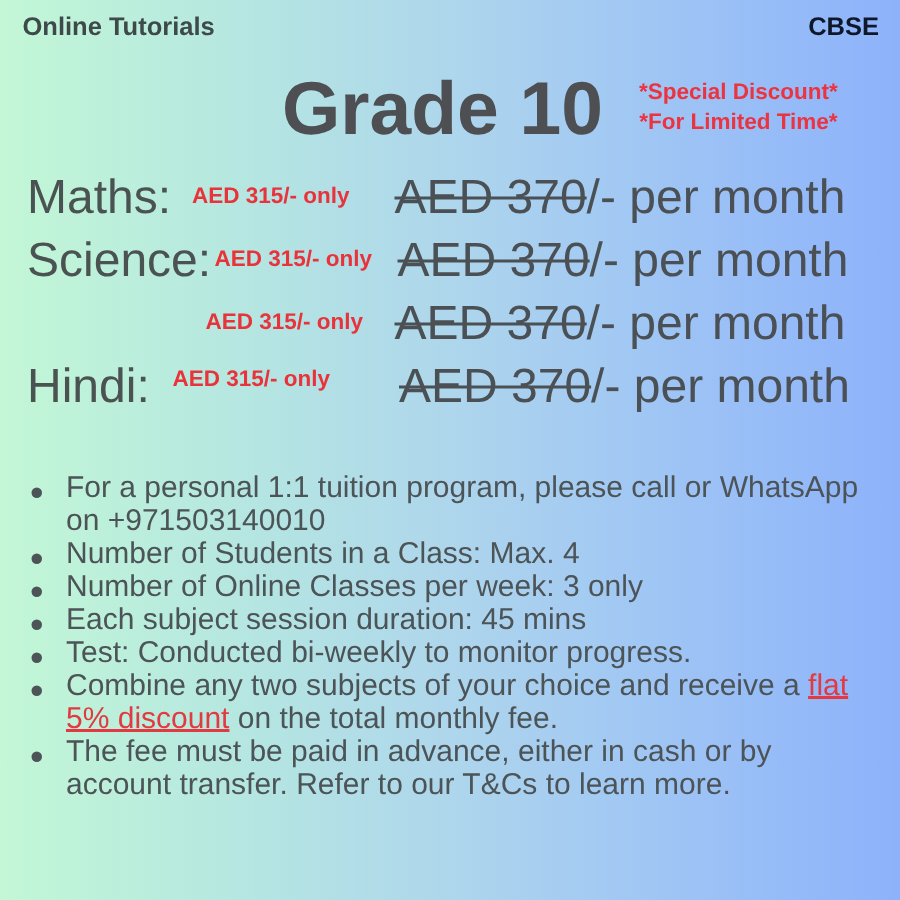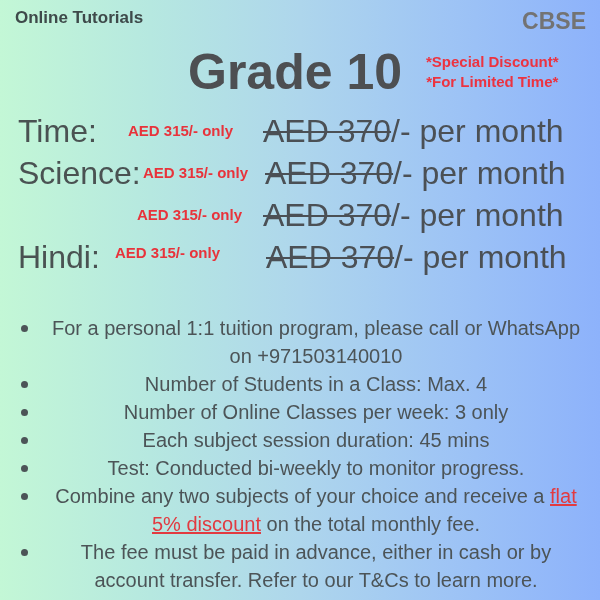--- a/index.html
+++ b/index.html
@@ -9,21 +9,21 @@
       background: linear-gradient(to right, #c3f7d6 0%, #b6e8e0 25%, #aed6ec 50%, #9ec4f5 75%, #8db2fb 100%);
       color: #4a5053;
       position: relative;
     }
     .brand {
       position: absolute; left: 15px; top: 8px;
       font-size: 17px; font-weight: bold; color: #3e4a4a;
     }
     .board {
       position: absolute; right: 14px; top: 8px;
-      font-size: 23px; font-weight: bold; color: #737373;
+      font-size: 17px; font-weight: bold; color: #0f172a;
     }
     .title {
       position: absolute; left: 188px; top: 43px;
       font-size: 50px; font-weight: bold; color: #4d4f52;
       letter-spacing: 0px;
     }
     .promo {
       position: absolute; left: 426px; top: 52px;
       color: #ec3340; font-weight: bold; font-size: 15px;
       line-height: 20px; text-align: center;
@@ -48,21 +48,21 @@
       white-space: nowrap;
       text-align: center;
     }
     .orig .strike { text-decoration: line-through; text-decoration-thickness: 2px; }
     .bullets {
       position: absolute; left: 18px; top: 314px; width: 570px;
       list-style: none;
     }
     .bullets li {
       position: relative; padding-left: 26px;
-      font-size: 20px; line-height: 28px; color: #4c5457; text-align: center;
+      font-size: 20px; line-height: 22px; color: #4c5457;
     }
     .bullets li .dot {
       position: absolute; left: 3px; top: 11px;
       width: 7px; height: 7px; border-radius: 50%;
       background: #4c5457;
     }
     .discount-link {
       color: #e23a40; text-decoration: underline;
     }
   </style>
@@ -72,21 +72,21 @@
 <div class="brand">Online Tutorials</div>
 <div class="board">CBSE</div>
 <div class="title">Grade 10</div>
 <div class="promo">
   <div>*Special Discount*</div>
   <div>*For Limited Time*</div>
 </div>
 
 <div class="subjects">
   <div class="subject-row">
-    <span class="subject-name">Time:</span>
+    <span class="subject-name">Maths:</span>
     <span class="sale-price" style="left:110px">AED 315/- only</span>
     <span class="orig" style="left:245px"><span class="strike">AED 370</span><span>/- per month</span></span>
   </div>
   <div class="subject-row">
     <span class="subject-name">Science:</span>
     <span class="sale-price" style="left:125px">AED 315/- only</span>
     <span class="orig" style="left:247px"><span class="strike">AED 370</span><span>/- per month</span></span>
   </div>
   <div class="subject-row">
     <span class="sale-price" style="left:119px">AED 315/- only</span>

